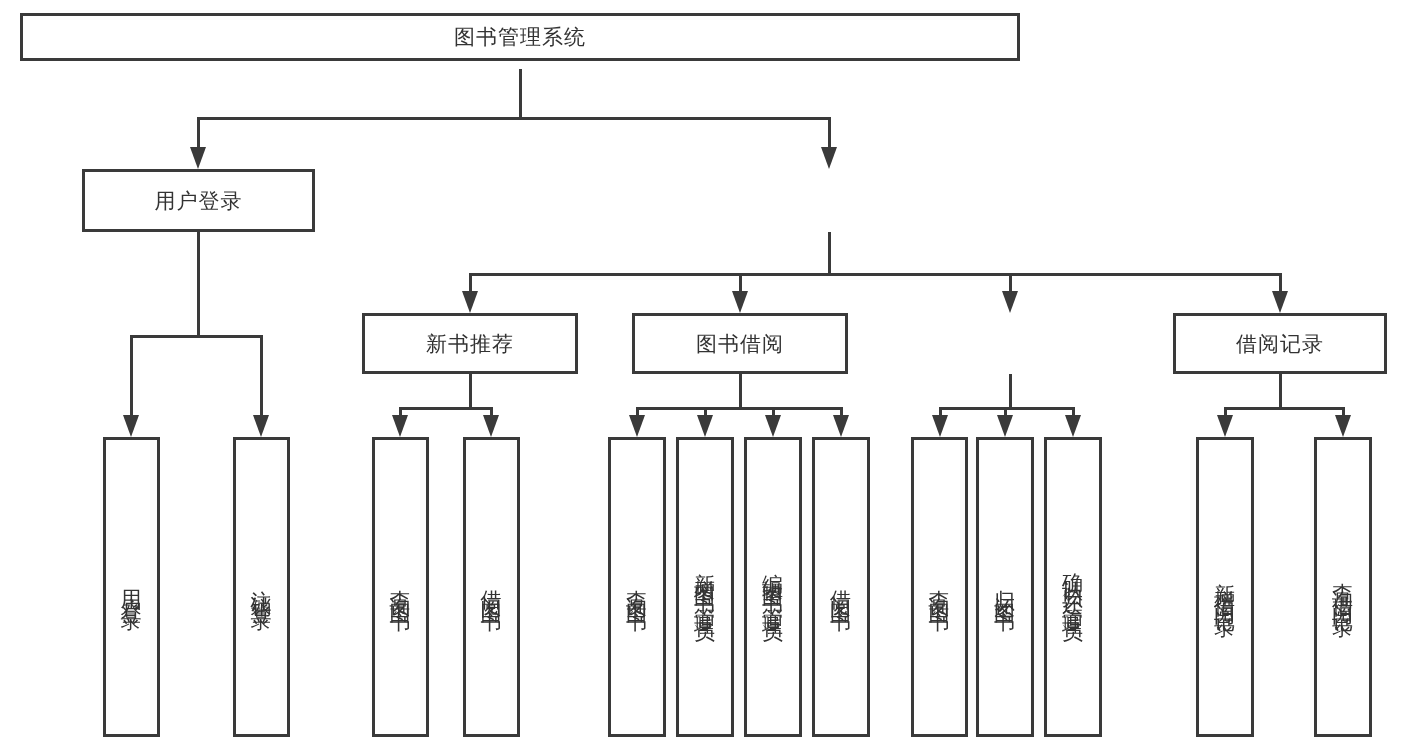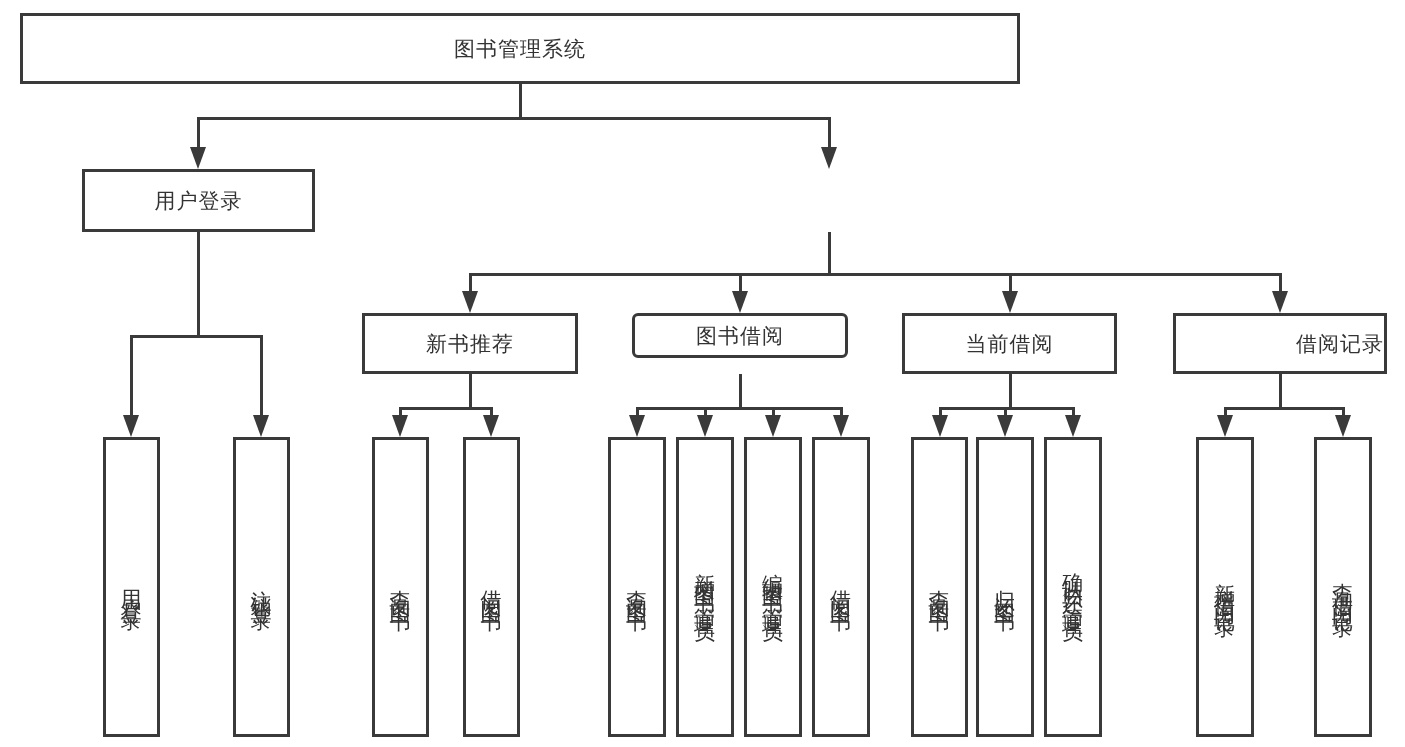--- a/index.html
+++ b/index.html
@@ -107,38 +107,35 @@
       <div class="vline" style="left: 1072px; top: 410px; width: 3px; height: 7px; background: rgb(58, 58, 58);"></div>
       <div class="arrow" style="left: 1065px; top: 415px; border-top-color: rgb(58, 58, 58);"></div>
       <div class="vline" style="left: 1279px; top: 374px; width: 3px; height: 36px; background: rgb(58, 58, 58);"></div>
       <div class="hline" style="left: 1224px; top: 407px; width: 121px; height: 3px; background: rgb(58, 58, 58);"></div>
       <div class="vline" style="left: 1224px; top: 410px; width: 3px; height: 7px; background: rgb(58, 58, 58);"></div>
       <div class="arrow" style="left: 1217px; top: 415px; border-top-color: rgb(58, 58, 58);"></div>
       <div class="vline" style="left: 1342px; top: 410px; width: 3px; height: 7px; background: rgb(58, 58, 58);"></div>
       <div class="arrow" style="left: 1335px; top: 415px; border-top-color: rgb(58, 58, 58);"></div>
     </div>
 
-  <div class="node" style="left:20px;top:13px;width:1000px;height:71px;">
+  <div class="node" style="left:20px;top:13px;width:1000px;height:48px;">
     <span class="h-label">图书管理系统</span>
   </div>
 
   <div class="node" style="left:82px;top:169px;width:233px;height:63px;">
     <span class="h-label">用户登录</span>
   </div>
 
   <div class="node" style="left:362px;top:313px;width:216px;height:61px;">
     <span class="h-label">新书推荐</span>
   </div>
-  <div class="node" style="left:632px;top:313px;width:216px;height:45px;border-radius:6px;">
+  <div class="node" style="left:632px;top:313px;width:216px;height:61px;">
     <span class="h-label">图书借阅</span>
   </div>
-  <div class="node" style="left:902px;top:313px;width:215px;height:61px;">
-    <span class="h-label">当前借阅</span>
-  </div>
-  <div class="node" style="left:1173px;top:313px;width:214px;height:61px;justify-content:flex-end;">
+  <div class="node" style="left:1173px;top:313px;width:214px;height:61px;">
     <span class="h-label">借阅记录</span>
   </div>
 
   <div class="node leaf" style="left:103px;top:437px;width:57px;height:300px;">
     <span class="v-label">用户登录</span>
   </div>
   <div class="node leaf" style="left:233px;top:437px;width:57px;height:300px;">
     <span class="v-label">注销登录</span>
   </div>
 

